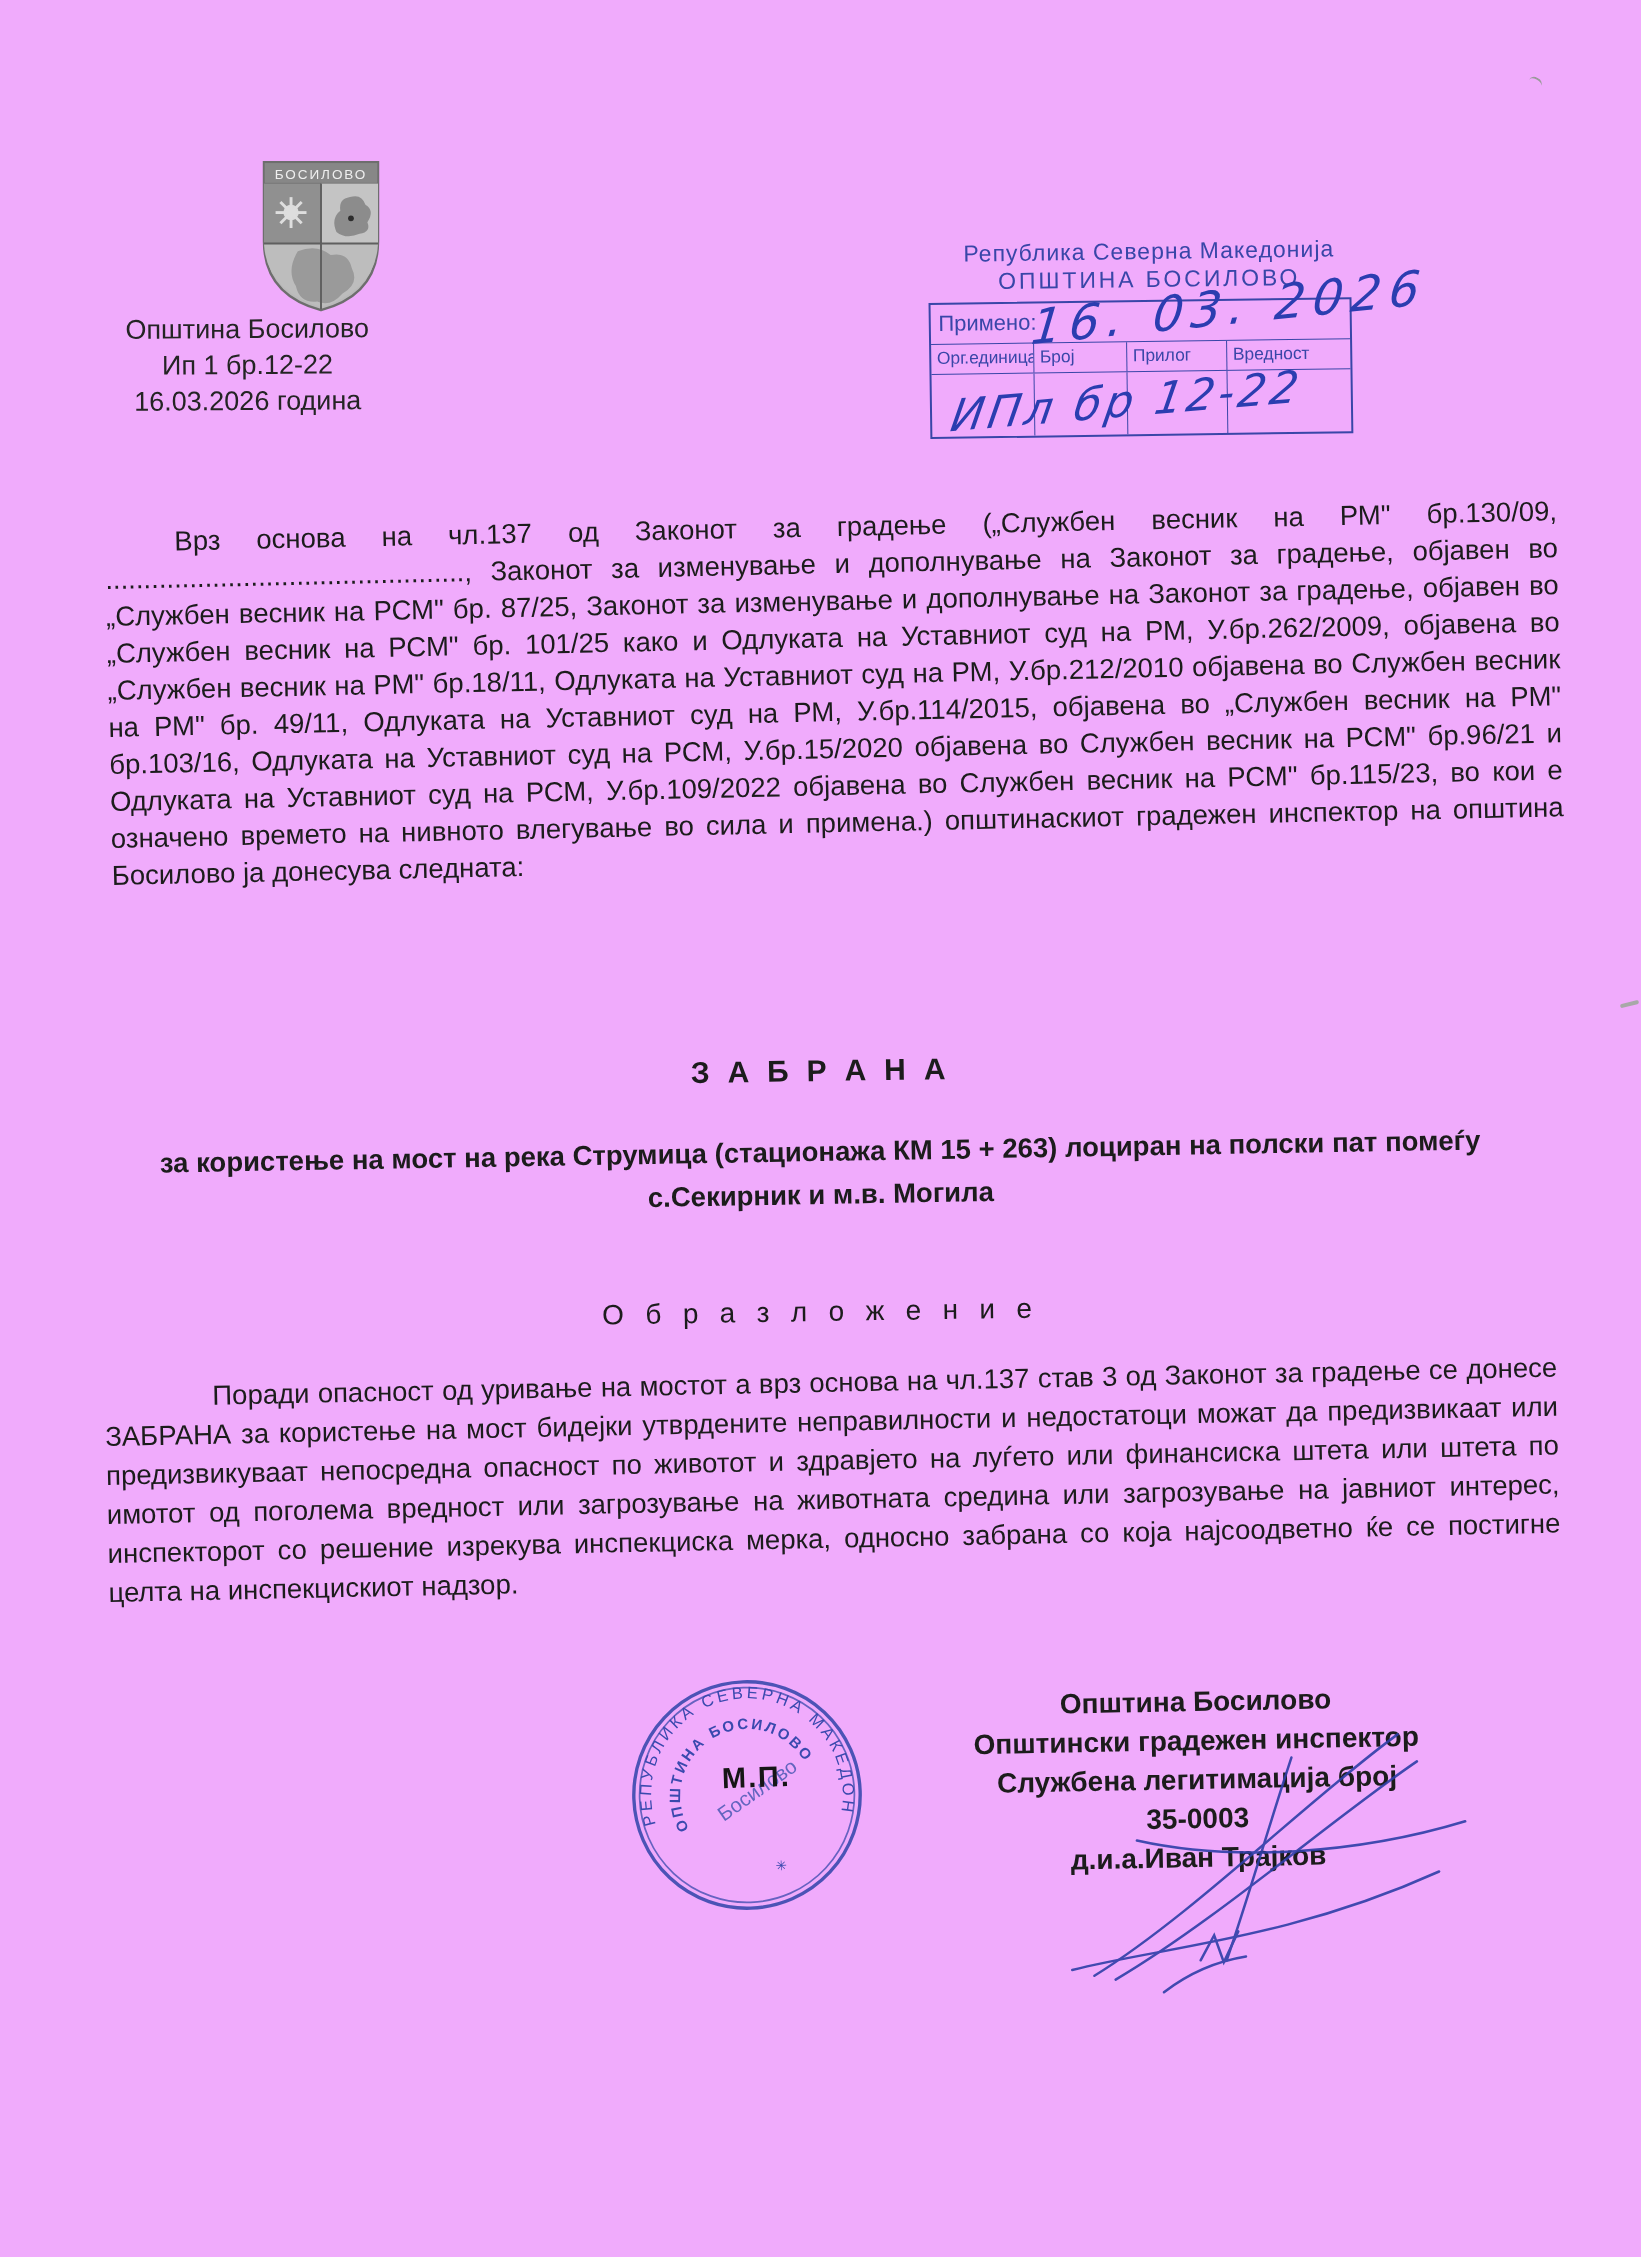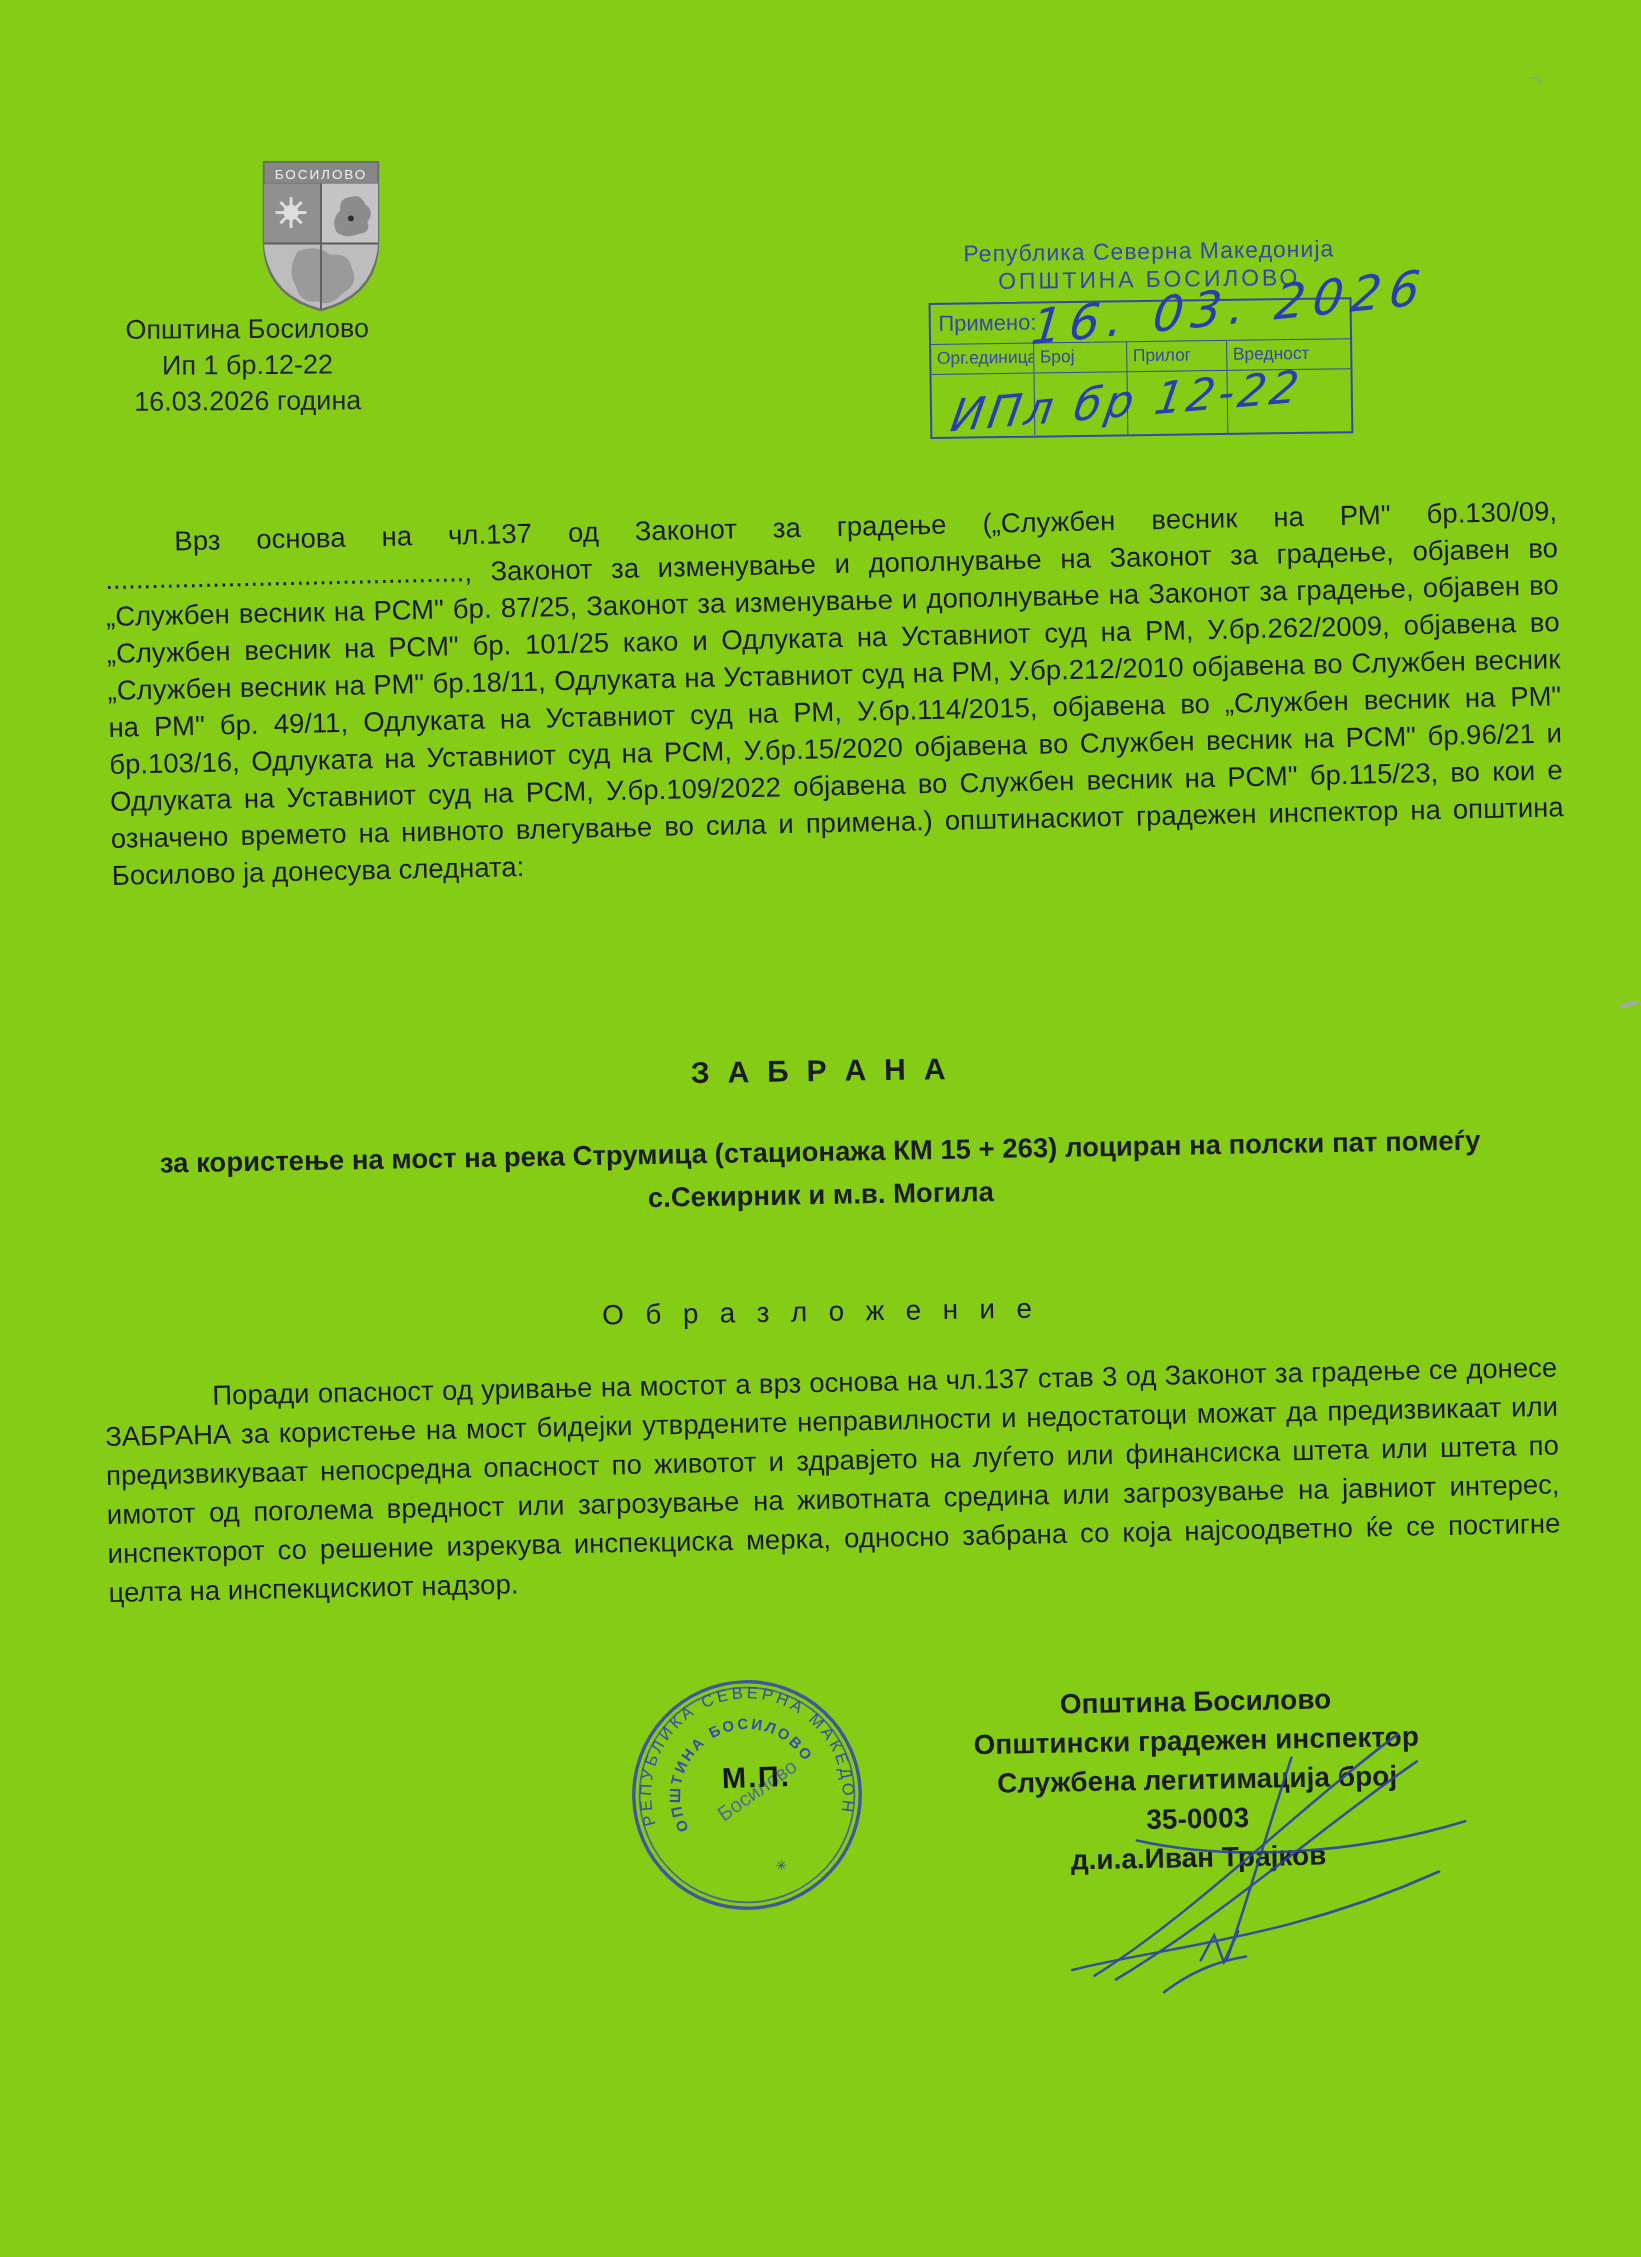--- a/index.html
+++ b/index.html
@@ -1,17 +1,17 @@
 <!DOCTYPE html>
 <html><head>
 <meta charset="utf-8">
 <style>
   html,body{margin:0;padding:0;background:#e8e8e8;}
   .page{
-    position:relative;width:1641px;height:2257px;background:#84cc16;
+    position:relative;width:1641px;height:2257px;background:#f0abfc;
     font-family:"Liberation Sans","DejaVu Sans",sans-serif;color:#1c1c1c;
     overflow:hidden;
   }
   
   .emblem{position:absolute;left:259px;top:143px;width:124px;height:172px;}
   .hdr-left{
     position:absolute;left:93px;top:311px;width:309px;text-align:center;
     font-size:27px;line-height:36px;color:#242424;transform:rotate(-0.4deg);
   }
   

